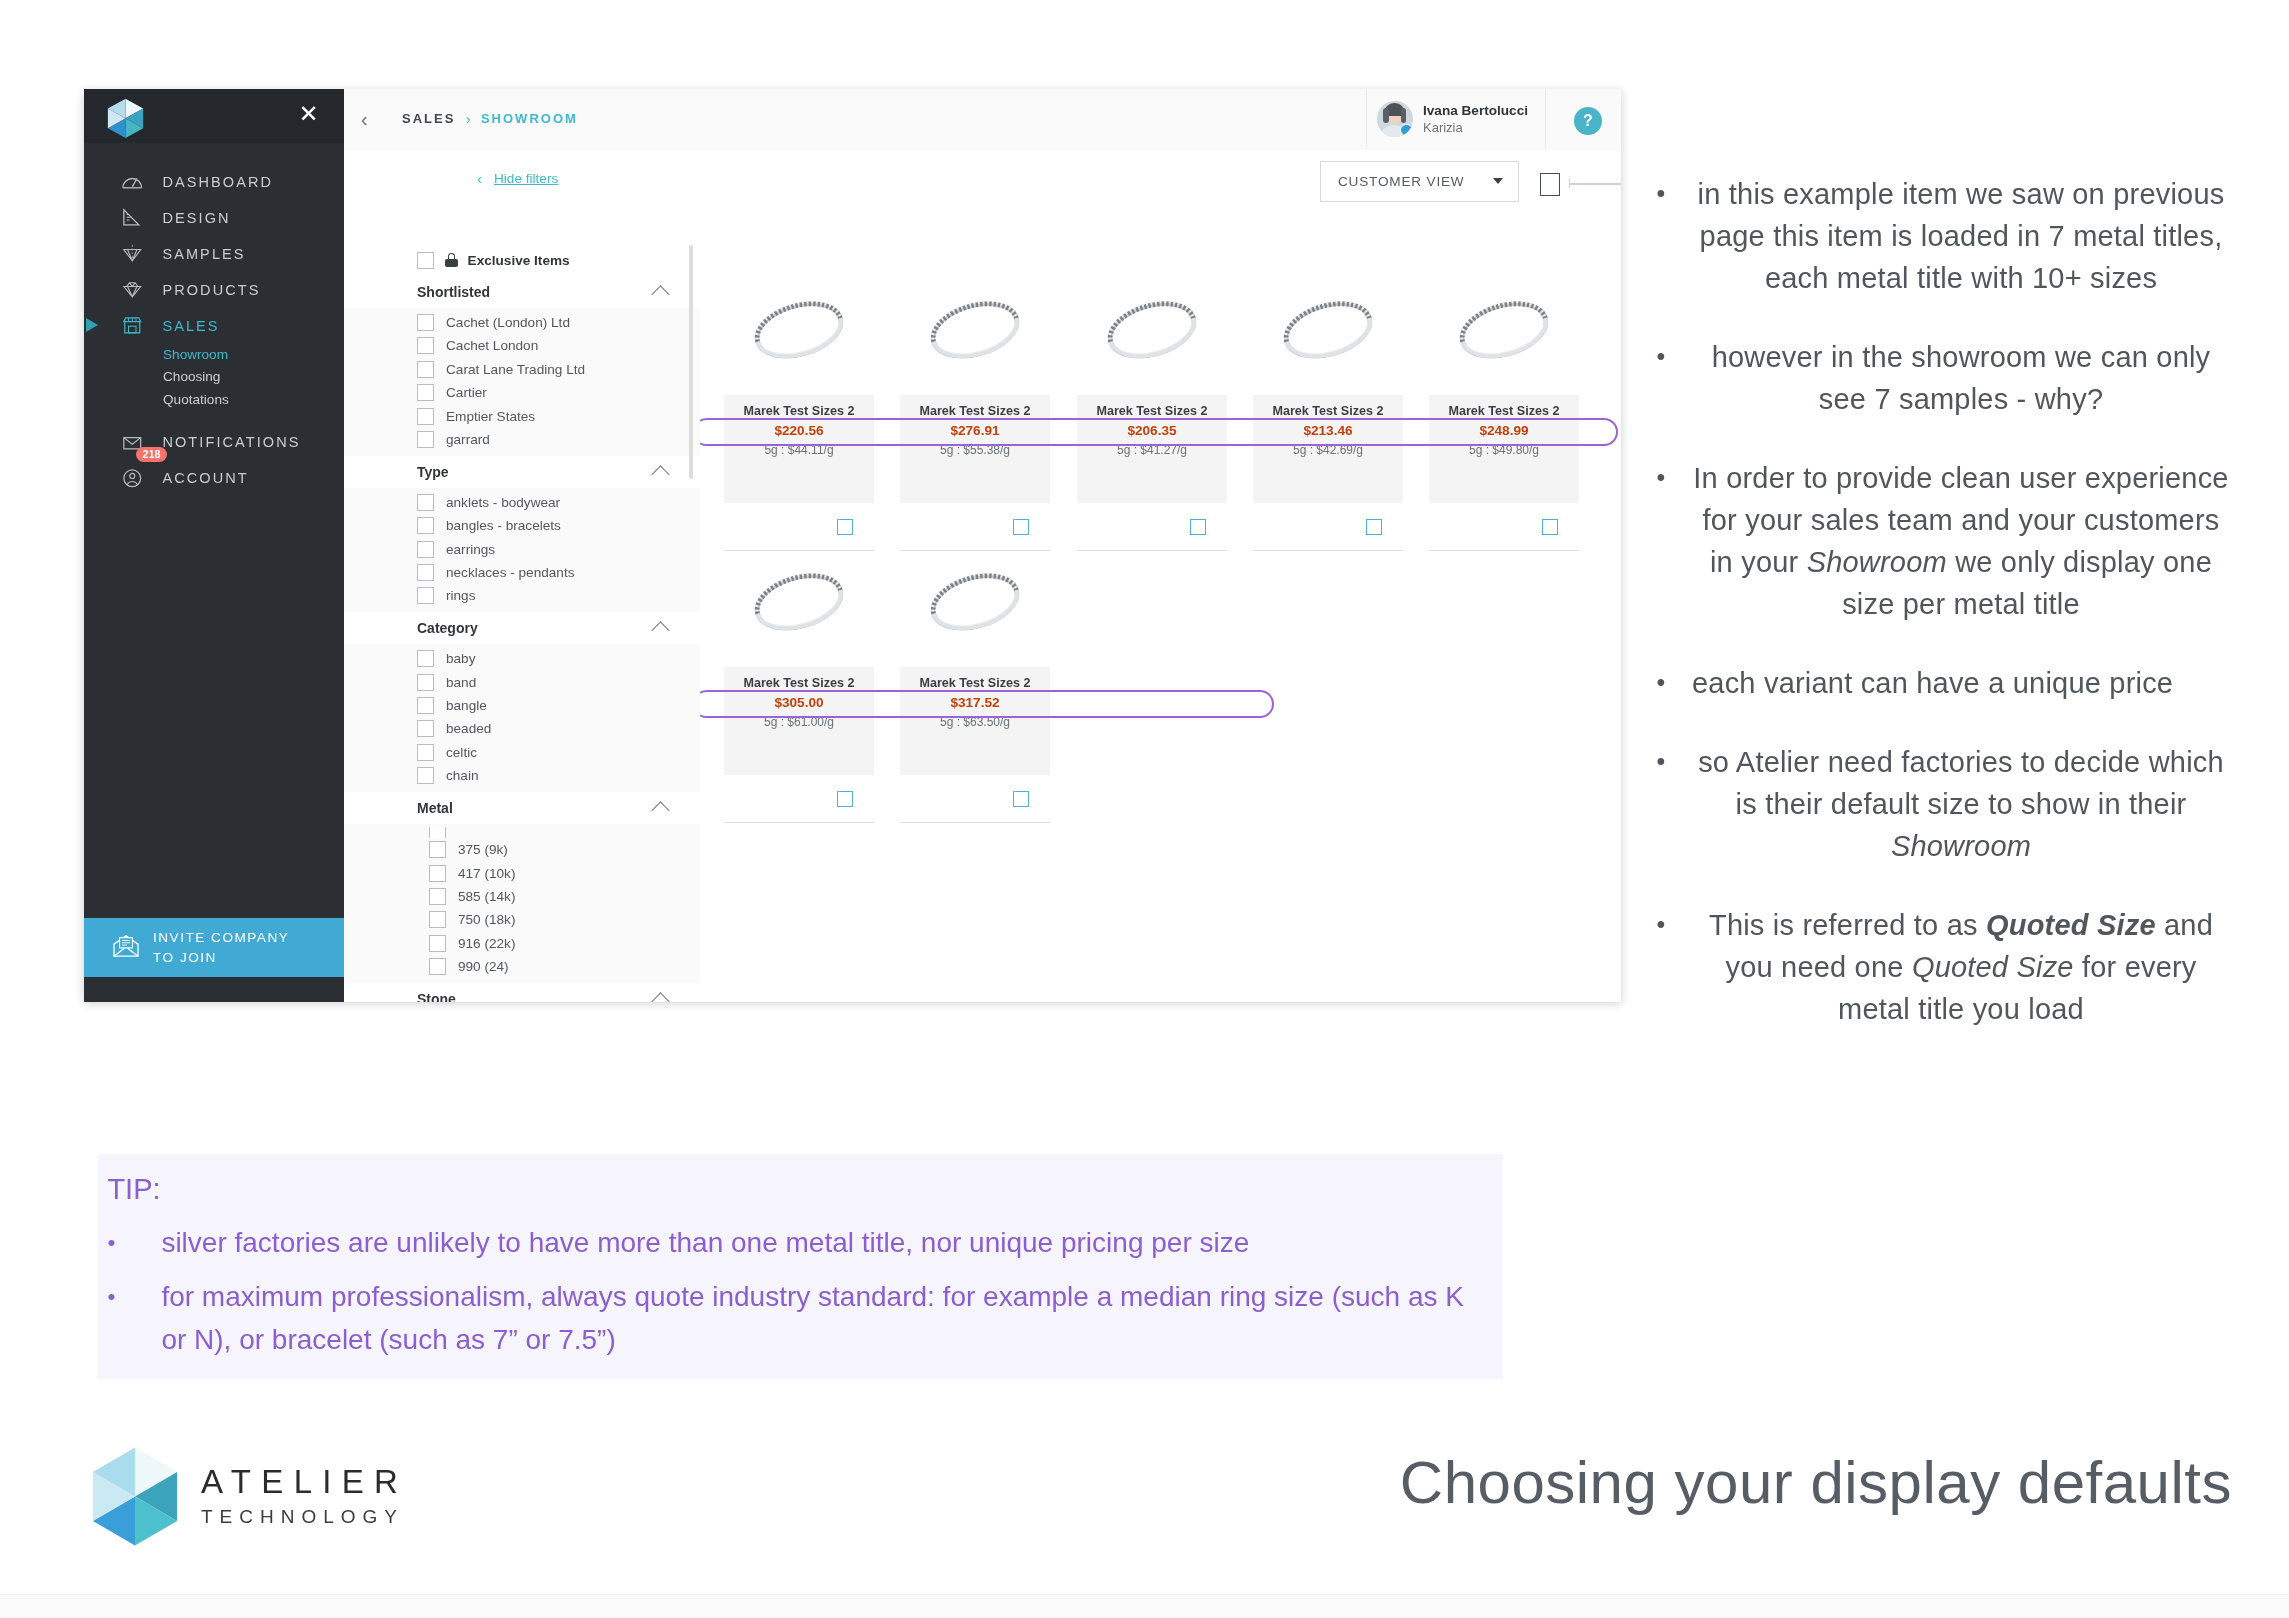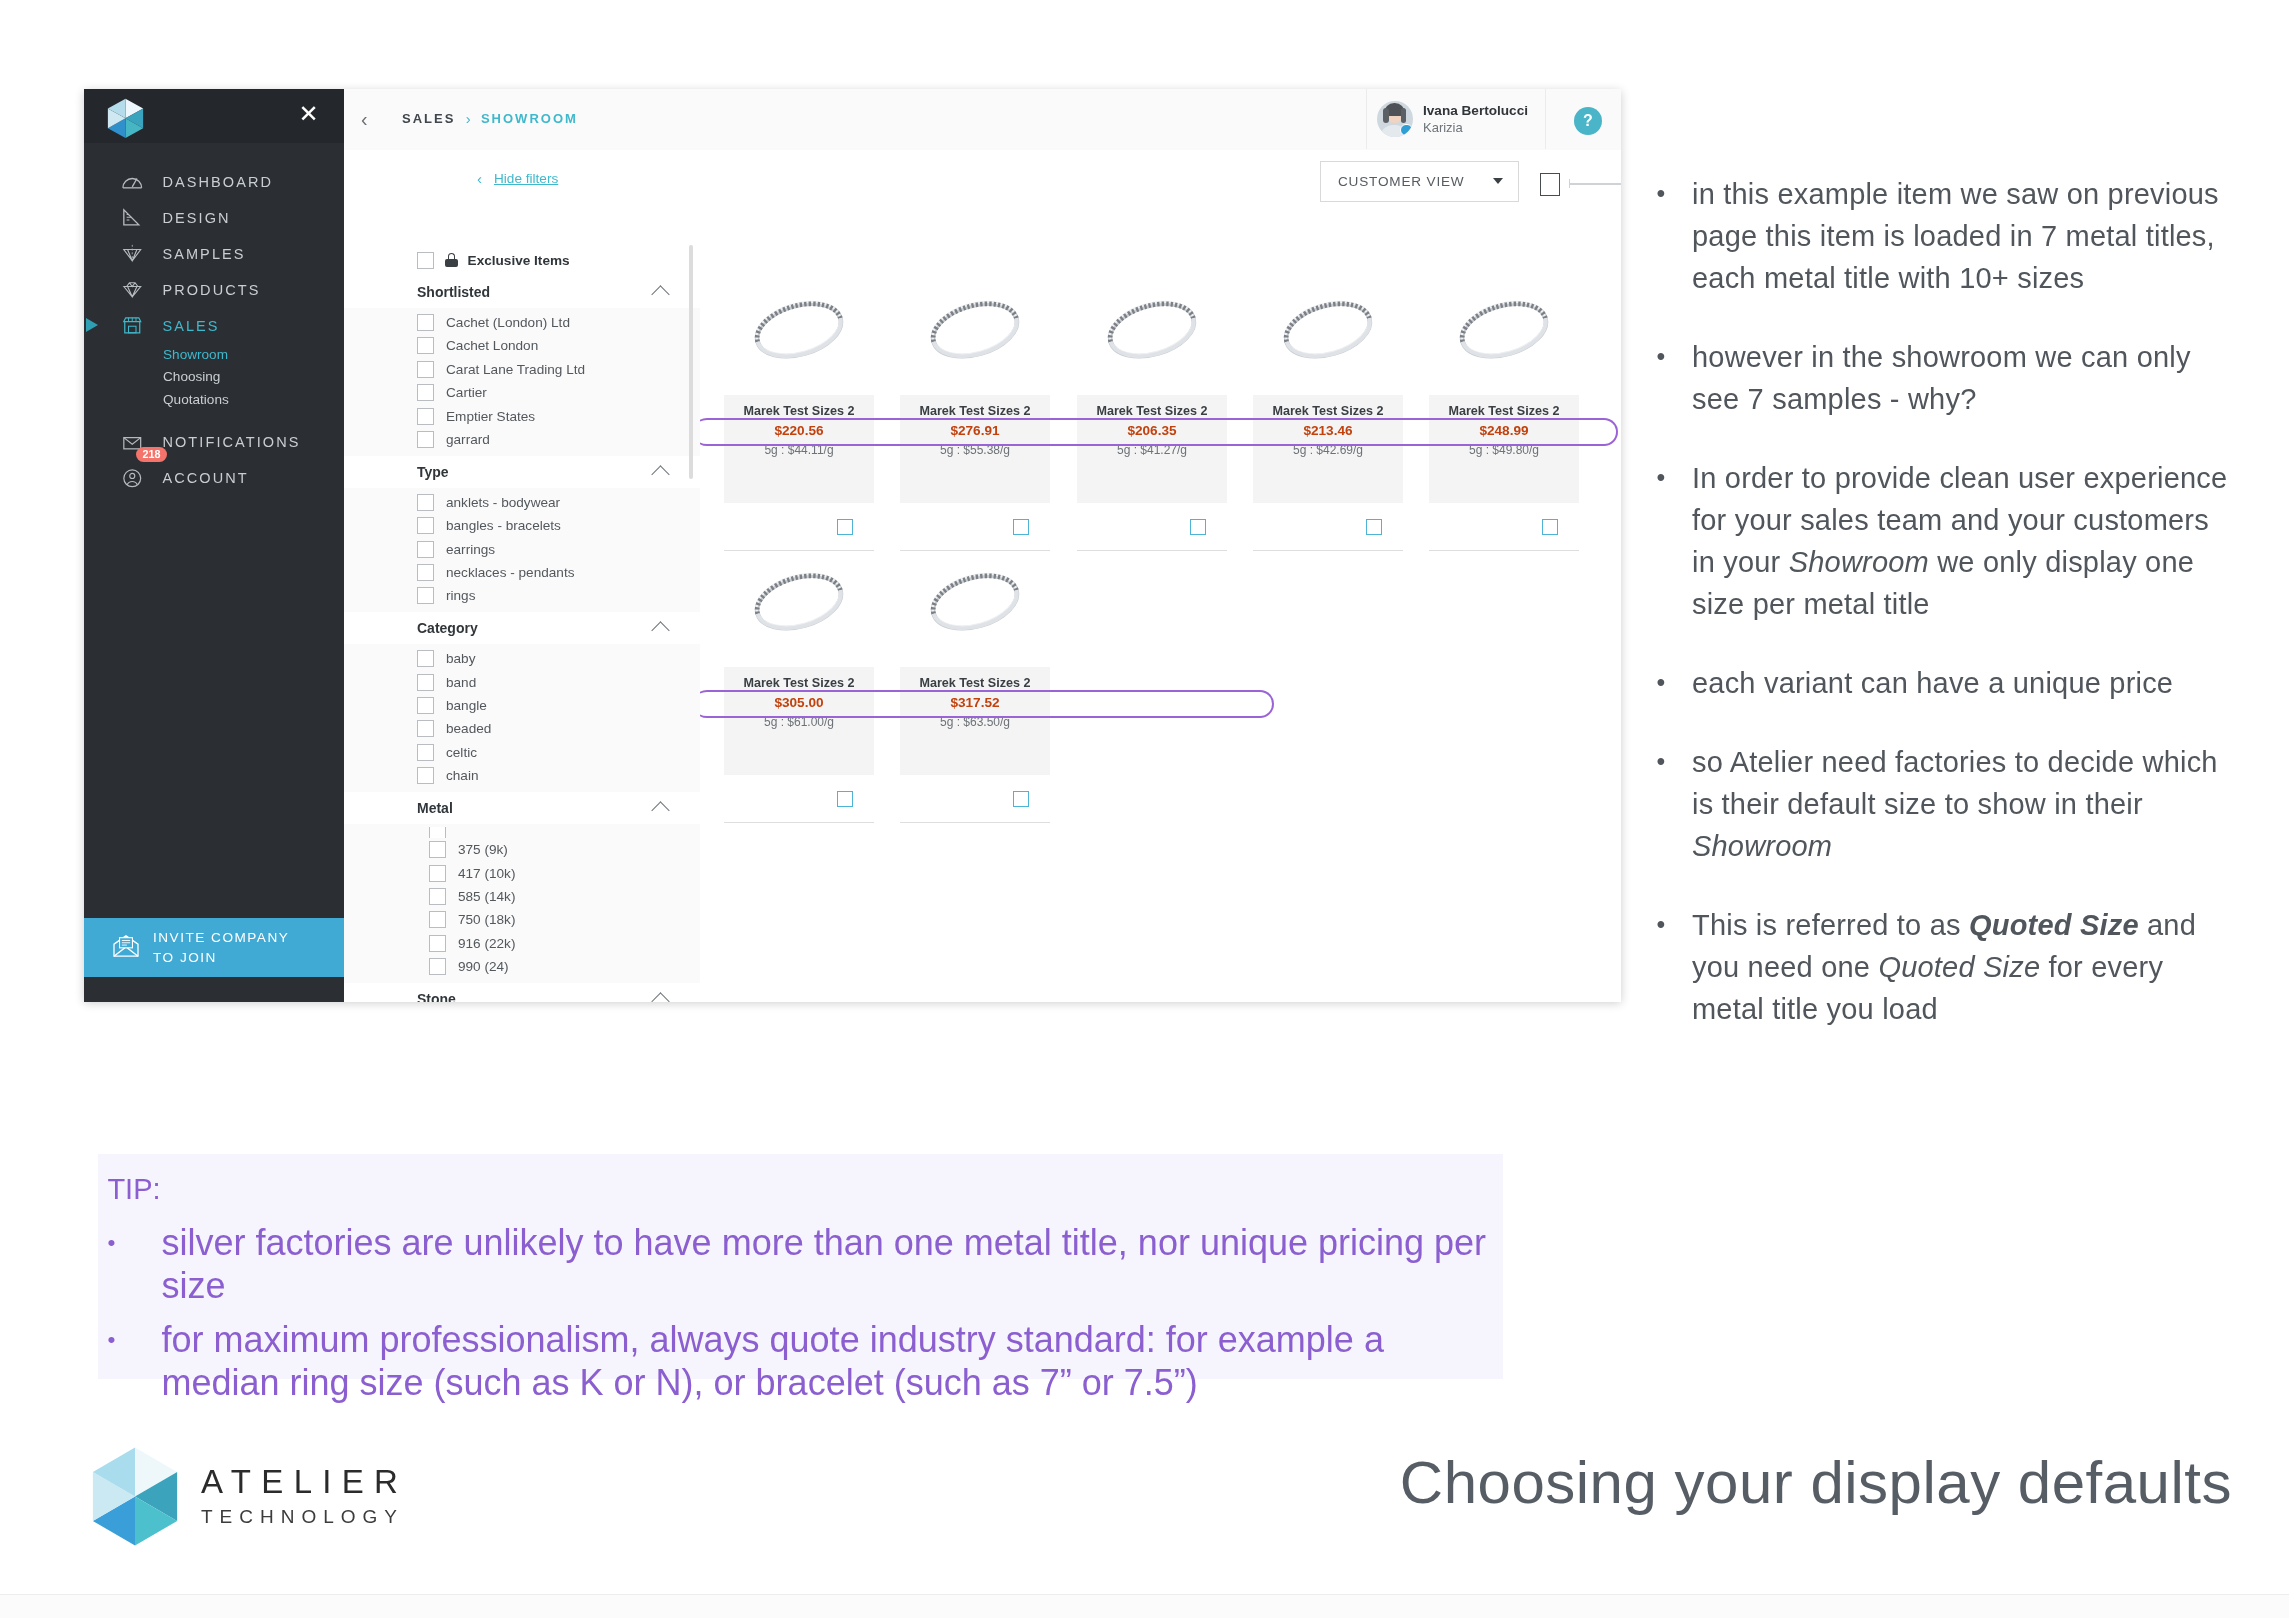--- a/index.html
+++ b/index.html
@@ -97,31 +97,31 @@
   .pgram{font-size:12px;color:#6c7277;margin-top:4.7px;}
   .pcheck{height:47px;display:flex;align-items:center;justify-content:flex-end;padding-right:20.6px;}
   .cbx2{width:14px;height:14px;border:1.5px solid #4eb4d6;background:#fff;cursor:pointer;}
   .pline{height:0.9px;background:#dedede;}
   .hl{position:absolute;border:2.3px solid #9a63d6;border-radius:20.6px;pointer-events:none;}
 
   
   .rcol{position:absolute;left:1649px;top:173px;width:581px;}
   .bl{display:flex;margin-bottom:37px;}
   .bl .dot{width:43px;flex:none;font-size:25px;color:#50565c;line-height:41px;text-align:left;padding-left:7.5px;box-sizing:border-box;}
-  .bl .tx{font-size:29px;line-height:42px;color:#50565c;font-weight:300;letter-spacing:0.2px;}
+  .bl .tx{font-size:29px;line-height:42px;color:#50565c;font-weight:300;letter-spacing:0.2px;text-align:center;}
   .bl .tx i{font-style:italic;}
   .bl .tx b{font-weight:bold;font-style:italic;}
 
   
   .tip{position:absolute;left:98px;top:1154px;width:1405px;height:225px;background:#f6f4fd;}
   .tip-h{position:absolute;left:9.4px;top:19px;font-size:29px;color:#8b5fd0;font-weight:300;}
   .tip-list{position:absolute;left:9.4px;top:67px;width:1387px;}
   .tip-b{display:flex;margin-bottom:11.2px;}
   .tip-b .d{width:54px;flex:none;font-size:22.5px;color:#8b5fd0;line-height:43px;}
-  .tip-b .t{font-size:36px;line-height:43px;color:#8b5fd0;font-weight:300;}
+  .tip-b .t{font-size:28px;line-height:43px;color:#8b5fd0;font-weight:300;}
 
   
   .foot-logo{position:absolute;left:86px;top:1443px;width:98px;height:105px;}
   .foot-words{position:absolute;left:201px;top:1463px;}
   .fw1{font-size:33px;letter-spacing:10.3px;color:#2b2b2b;font-weight:300;line-height:37px;}
   .fw2{font-size:19px;letter-spacing:7px;color:#3c3c3c;font-weight:300;line-height:28px;margin-top:2.8px;}
   .slidetitle{position:absolute;right:58px;top:1448px;font-size:60px;font-weight:300;color:#565d64;letter-spacing:0.5px;}
 </style>
 </head>
 <body>

